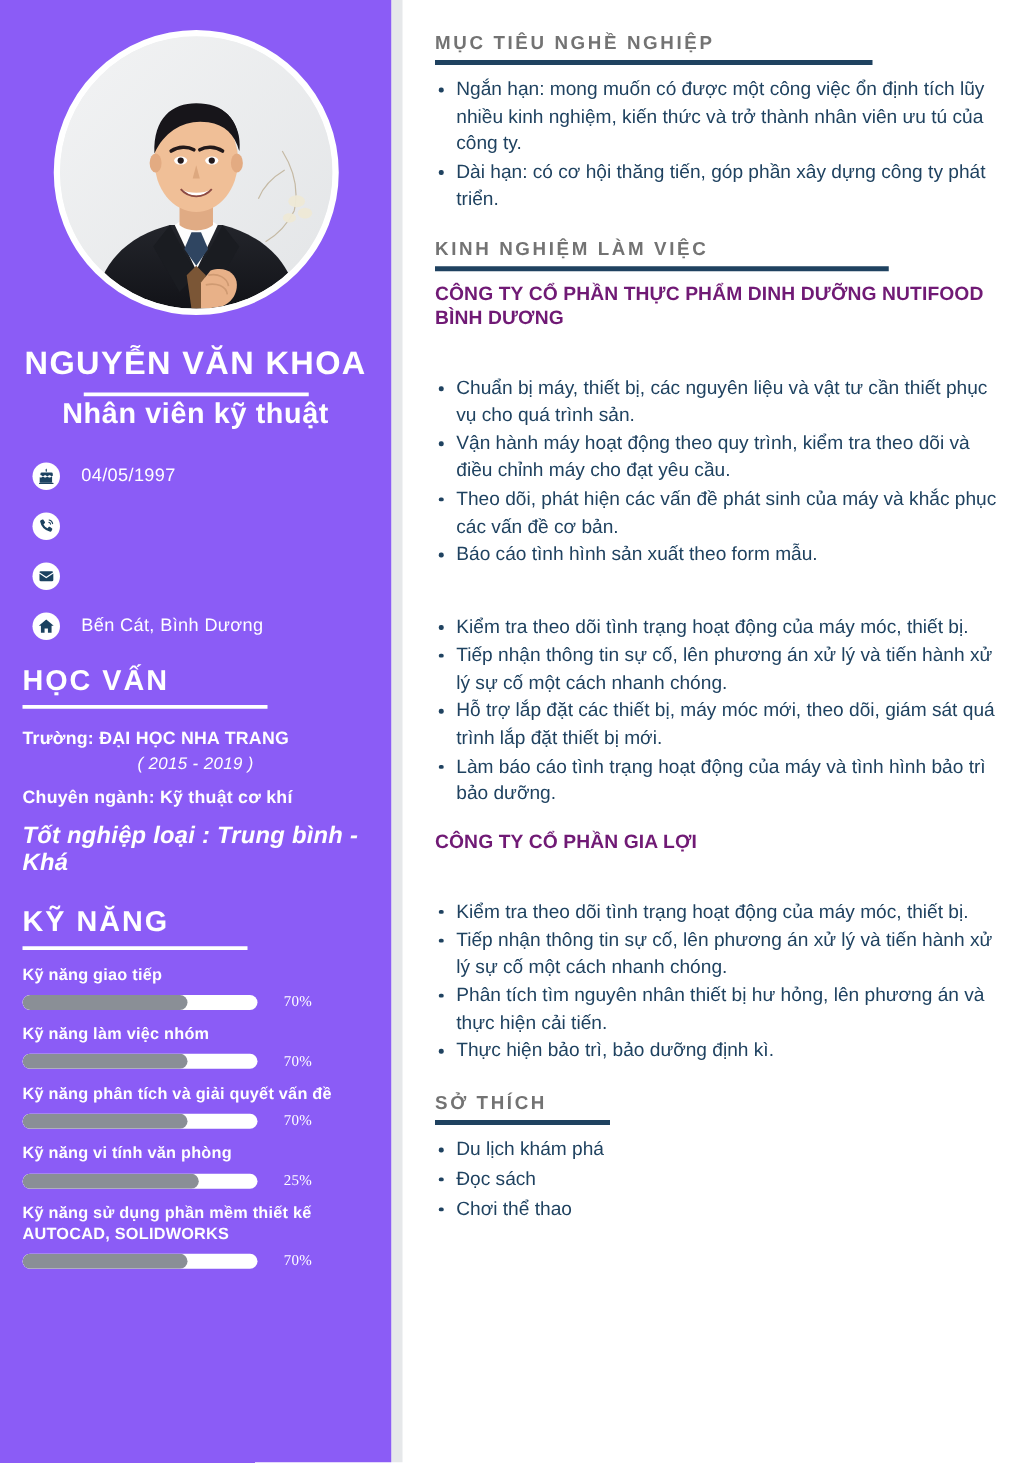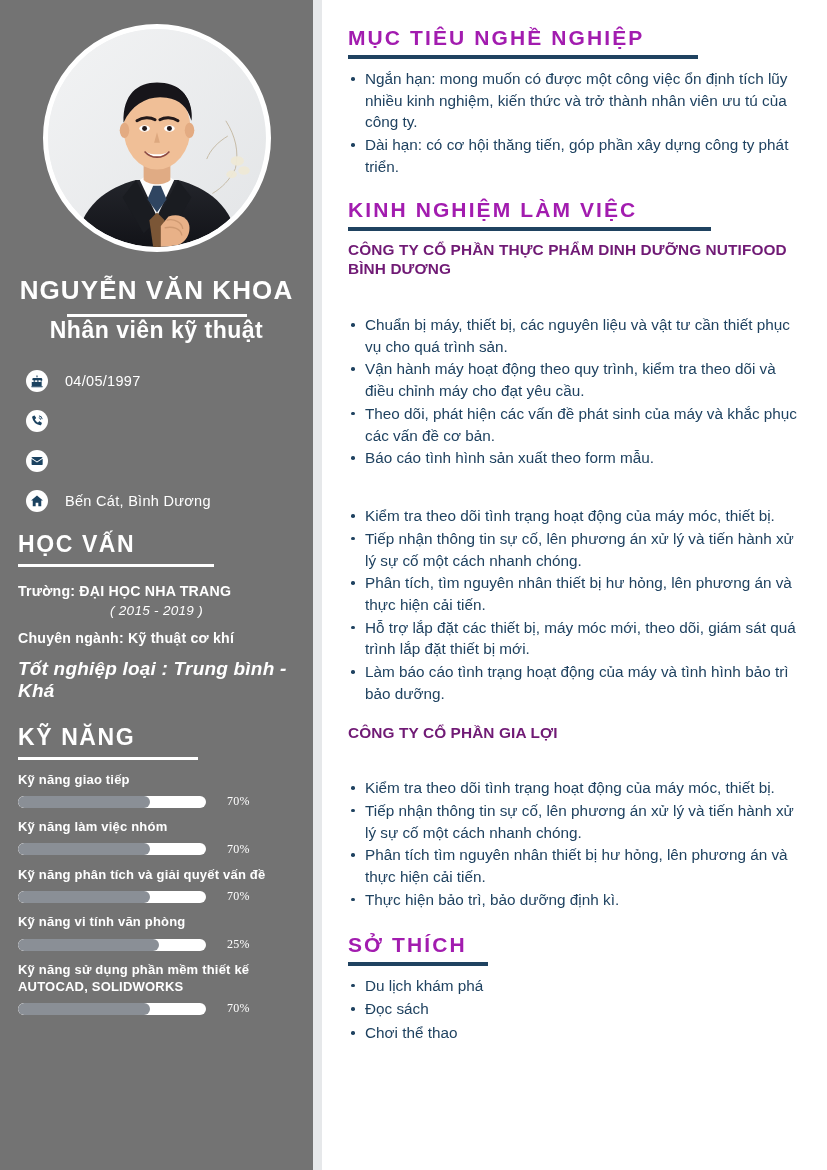--- a/index.html
+++ b/index.html
@@ -13,21 +13,21 @@
     position: relative;
     width: 827px; height: 1170px;
     display: flex;
     background: #ffffff;
   }
 
   
   .left-col {
     width: 313px;
     flex: 0 0 313px;
-    background: #737373;
+    background: #8b5cf6;
     position: relative;
     padding: 0 18px;
     color: #ffffff;
   }
   .col-divider {
     width: 9px;
     flex: 0 0 9px;
     background: #e6e8ea;
   }
 
@@ -155,24 +155,24 @@
     font-family: Liberation Serif, serif;
   }
 
   
   .right-col {
     flex: 1 1 auto;
     padding: 26px 26px 0 26px;
     color: #1f4260;
   }
   .r-head {
-    font-size: 21px;
+    font-size: 15px;
     font-weight: bold;
     letter-spacing: 2.1px;
-    color: #a21caf;
+    color: #737373;
   }
   .r-head-rule {
     height: 4px;
     background: #1f4260;
     margin-top: 5px;
   }
   .rr-w1 { width: 350px; }
   .rr-w2 { width: 363px; }
   .rr-w3 { width: 140px; }
 
@@ -423,21 +423,20 @@
         <li>Chuẩn bị máy, thiết bị, các nguyên liệu và vật tư cần thiết phục vụ cho quá trình sản.</li>
         <li>Vận hành máy hoạt động theo quy trình, kiểm tra theo dõi và điều chỉnh máy cho đạt yêu cầu.</li>
         <li>Theo dõi, phát hiện các vấn đề phát sinh của máy và khắc phục các vấn đề cơ bản.</li>
         <li>Báo cáo tình hình sản xuất theo form mẫu.</li>
       </ul>
 
       <div class="redacted"></div>
       <ul class="r-list">
         <li>Kiểm tra theo dõi tình trạng hoạt động của máy móc, thiết bị.</li>
         <li>Tiếp nhận thông tin sự cố, lên phương án xử lý và tiến hành xử lý sự cố một cách nhanh chóng.</li>
-        <li>Phân tích, tìm nguyên nhân thiết bị hư hỏng, lên phương án và thực hiện cải tiến.</li>
         <li>Hỗ trợ lắp đặt các thiết bị, máy móc mới, theo dõi, giám sát quá trình lắp đặt thiết bị mới.</li>
         <li>Làm báo cáo tình trạng hoạt động của máy và tình hình bảo trì bảo dưỡng.</li>
       </ul>
 
       <div class="company" style="margin-top:18px;">CÔNG TY CỔ PHẦN GIA LỢI</div>
       <div class="redacted"></div>
       <ul class="r-list">
         <li>Kiểm tra theo dõi tình trạng hoạt động của máy móc, thiết bị.</li>
         <li>Tiếp nhận thông tin sự cố, lên phương án xử lý và tiến hành xử lý sự cố một cách nhanh chóng.</li>
         <li>Phân tích tìm nguyên nhân thiết bị hư hỏng, lên phương án và thực hiện cải tiến.</li>

